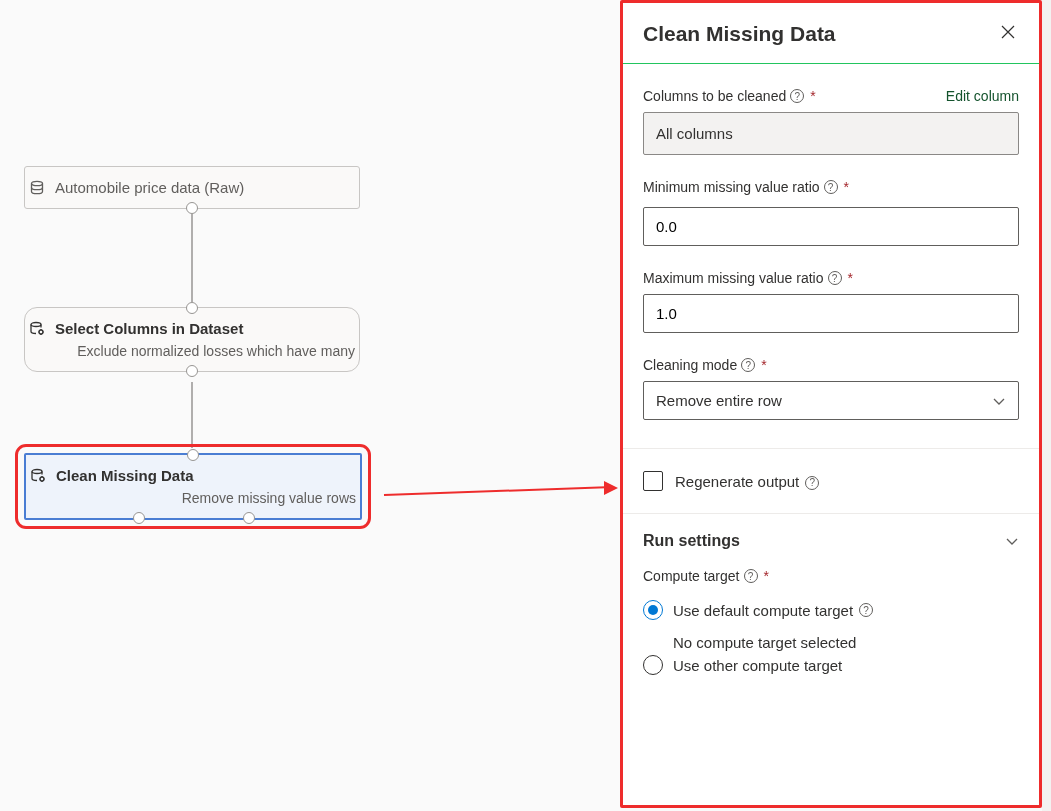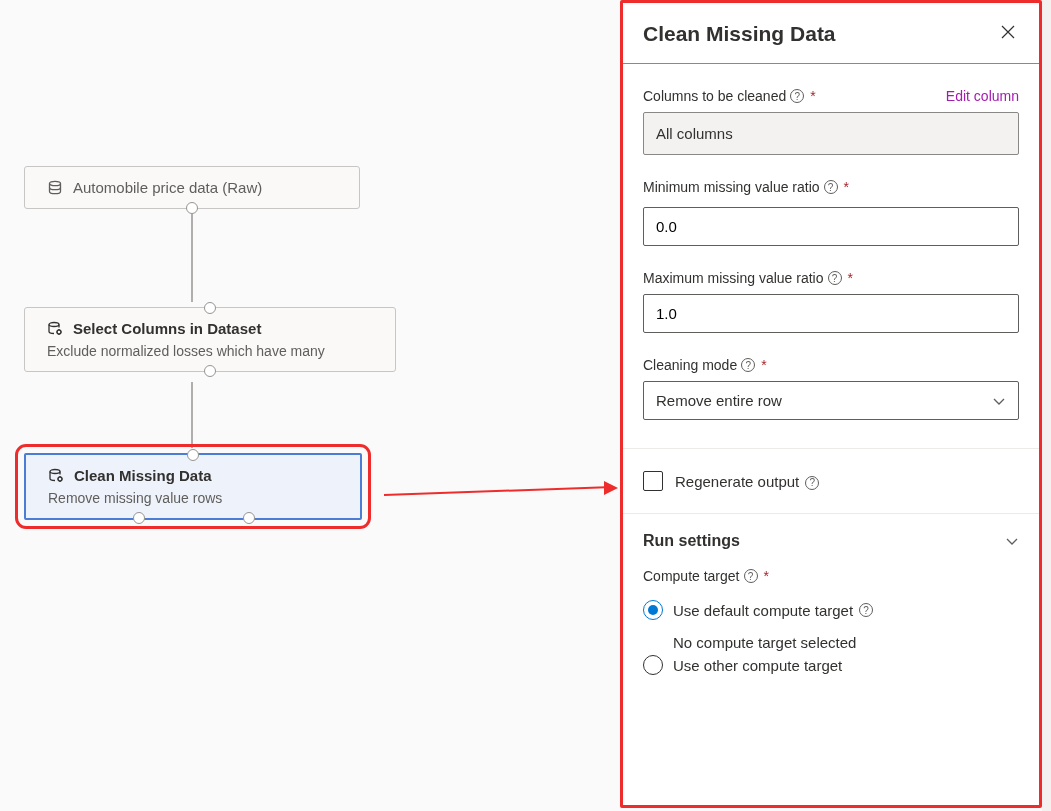--- a/index.html
+++ b/index.html
@@ -1,20 +1,20 @@
 <!DOCTYPE html>
 <html><head>
 <meta charset="utf-8">
 <style>
   * { box-sizing: border-box; margin: 0; padding: 0; }
   body { font-family: "Segoe UI", -apple-system, sans-serif; background: #fafafa; color: #323130; width: 1051px; height: 811px; position: relative; overflow: hidden; }
 
   
   .canvas { position: absolute; left: 0; top: 0; width: 615px; height: 811px; }
-  .node { position: absolute; background: #faf9f8; border: 1px solid #c8c6c4; border-radius: 3px; padding: 12px 22px; }
+  .node { position: absolute; background: #faf9f8; border: 1px solid #c8c6c4; border-radius: 3px; padding: 12px 4px; text-align: right; }
   .node-title-row { display: flex; align-items: center; gap: 10px; }
   .node-title { font-size: 15px; font-weight: 600; color: #323130; }
   .node-title.muted { color: #605e5c; font-weight: 400; }
   .node-sub { font-size: 14px; color: #605e5c; margin-top: 6px; }
   .node.selected { outline: 3px solid #ee2c2c; outline-offset: 6px; border-radius: 2px; }
   .node.selected-inner { background: #eef3fb; border: 2px solid #4a7dd3; }
   .port { position: absolute; width: 12px; height: 12px; border: 1.5px solid #979593; background: #fff; border-radius: 50%; }
   .port.bottom { bottom: -6px; }
   .port.top { top: -6px; }
 
@@ -30,21 +30,21 @@
   .panel-header { display: flex; justify-content: space-between; align-items: center; padding: 18px 20px 16px; }
   .panel-title { font-size: 21px; font-weight: 700; }
   .close-x { cursor: pointer; font-size: 16px; color: #323130; padding: 4px; }
 
   .panel-body { padding: 0 20px; border-top: 1px solid #22c55e; }
   .field { margin-top: 24px; }
   .field-label-row { display: flex; justify-content: space-between; align-items: center; margin-bottom: 8px; }
   .field-label { font-size: 14px; color: #323130; display: flex; align-items: center; gap: 4px; }
   .req { color: #a4262c; margin-left: 2px; }
   .help-icon { display: inline-flex; width: 14px; height: 14px; border: 1px solid #605e5c; border-radius: 50%; align-items: center; justify-content: center; font-size: 10px; color: #605e5c; }
-  .link { color: #a21caf; font-size: 14px; cursor: pointer; }
+  .link { color: #14532d; font-size: 14px; cursor: pointer; }
   .readonly-box { background: #f3f2f1; border: 1px solid #8a8886; border-radius: 2px; padding: 12px 12px; font-size: 15px; color: #323130; }
   .text-input { width: 100%; border: 1px solid #605e5c; border-radius: 2px; padding: 10px 12px; font-size: 15px; }
   .select { width: 100%; border: 1px solid #605e5c; border-radius: 2px; padding: 10px 12px; font-size: 15px; display: flex; justify-content: space-between; align-items: center; cursor: pointer; }
   .chev { width: 14px; height: 14px; }
   .chev svg { width: 14px; height: 14px; }
 
   .divider { border-top: 1px solid #edebe9; margin-top: 28px; }
 
   .check-row { display: flex; align-items: center; gap: 12px; padding: 22px 20px; }
   .checkbox { width: 20px; height: 20px; border: 1px solid #323130; border-radius: 2px; cursor: pointer; }
@@ -83,21 +83,21 @@
       </span>
       <span class="node-title muted">Automobile price data (Raw)</span>
     </div>
     <div class="port bottom" style="left: 50%; transform: translateX(-50%);"></div>
   </div>
 
   <svg class="connector" style="left:182px; top:208px; width:20px; height:100px;">
     <path d="M10 6 C10 40, 10 60, 10 94" stroke="#979593" stroke-width="1.5" fill="none"></path>
   </svg>
 
-  <div class="node" style="left:24px; top:307px; width:372px;">
+  <div class="node" style="left:24px; top:307px; width:336px;border-radius:13px;">
     <div class="port top" style="left: 50%; transform: translateX(-50%);"></div>
     <div class="node-title-row">
       <span class="db-icon">
         <svg viewBox="0 0 16 16" fill="none" stroke="#323130" stroke-width="1.3">
             <ellipse cx="7" cy="3.5" rx="5" ry="2"></ellipse>
             <path d="M2 3.5v7c0 1.1 2.2 2 5 2"></path>
             <path d="M12 3.5v3"></path>
             <circle cx="12" cy="11" r="2"></circle>
             <path d="M12 8v1M12 13v1M9.5 11h1M13.5 11h1"></path>
           </svg>

